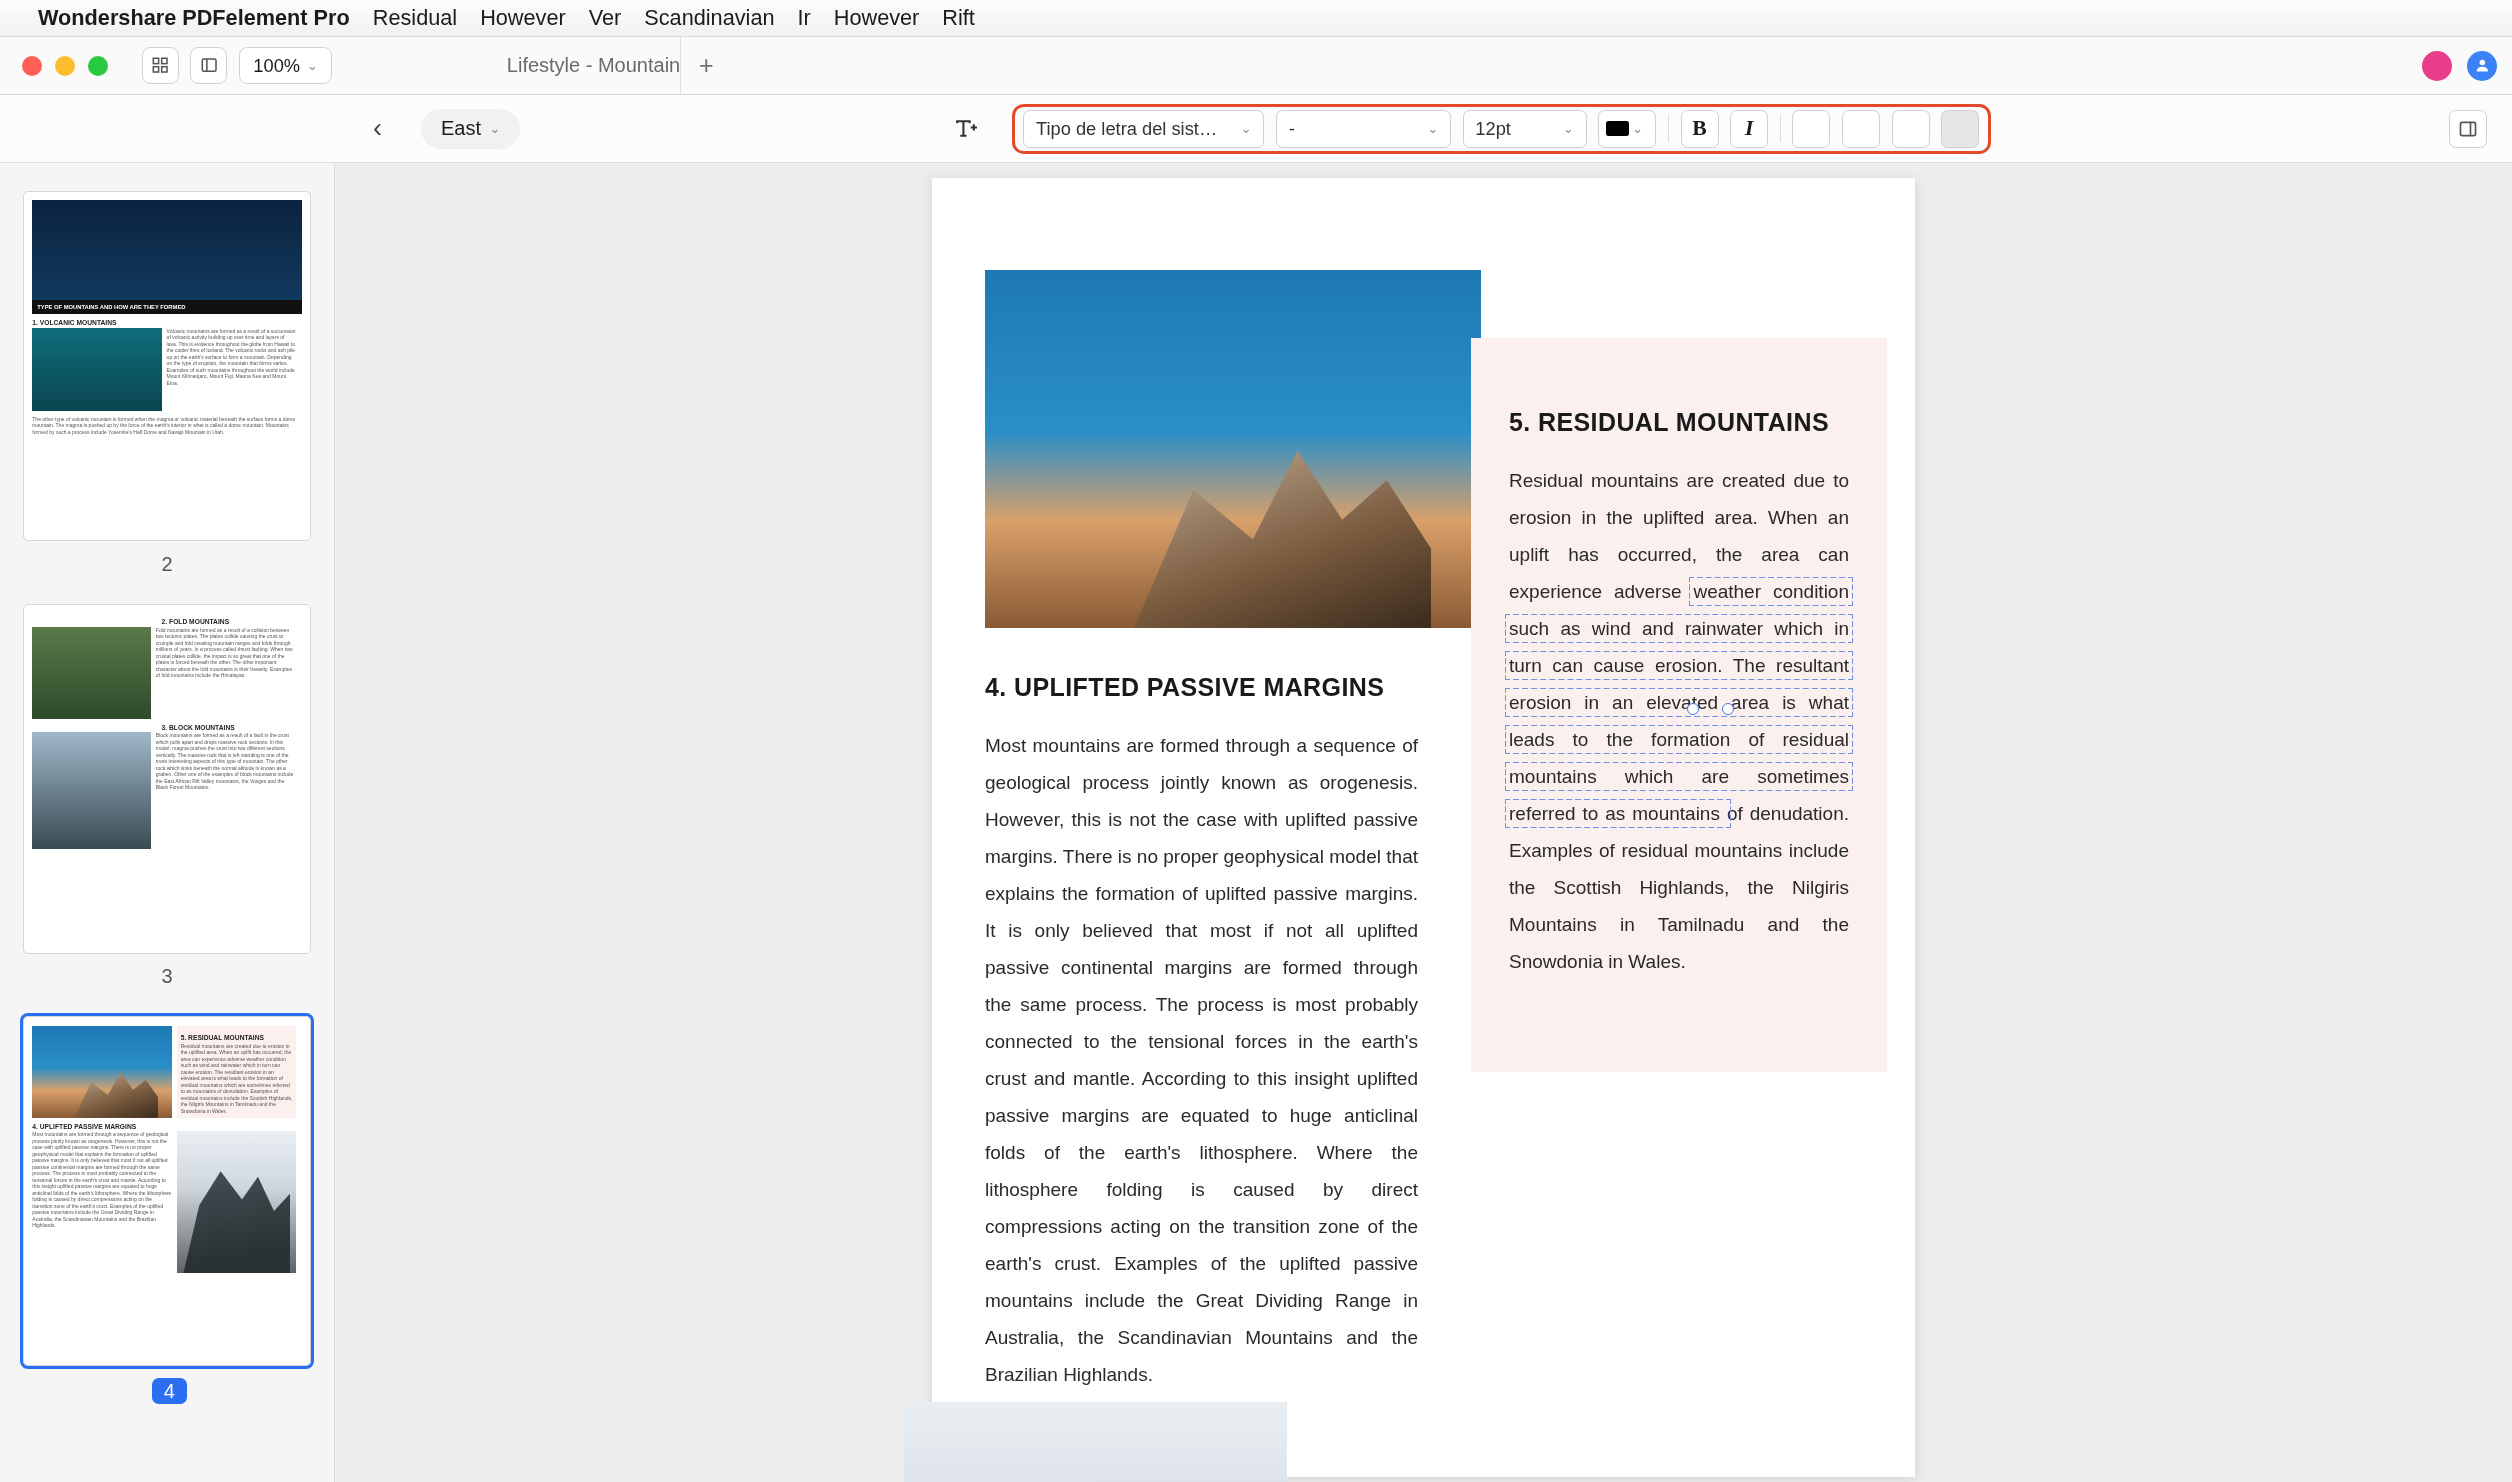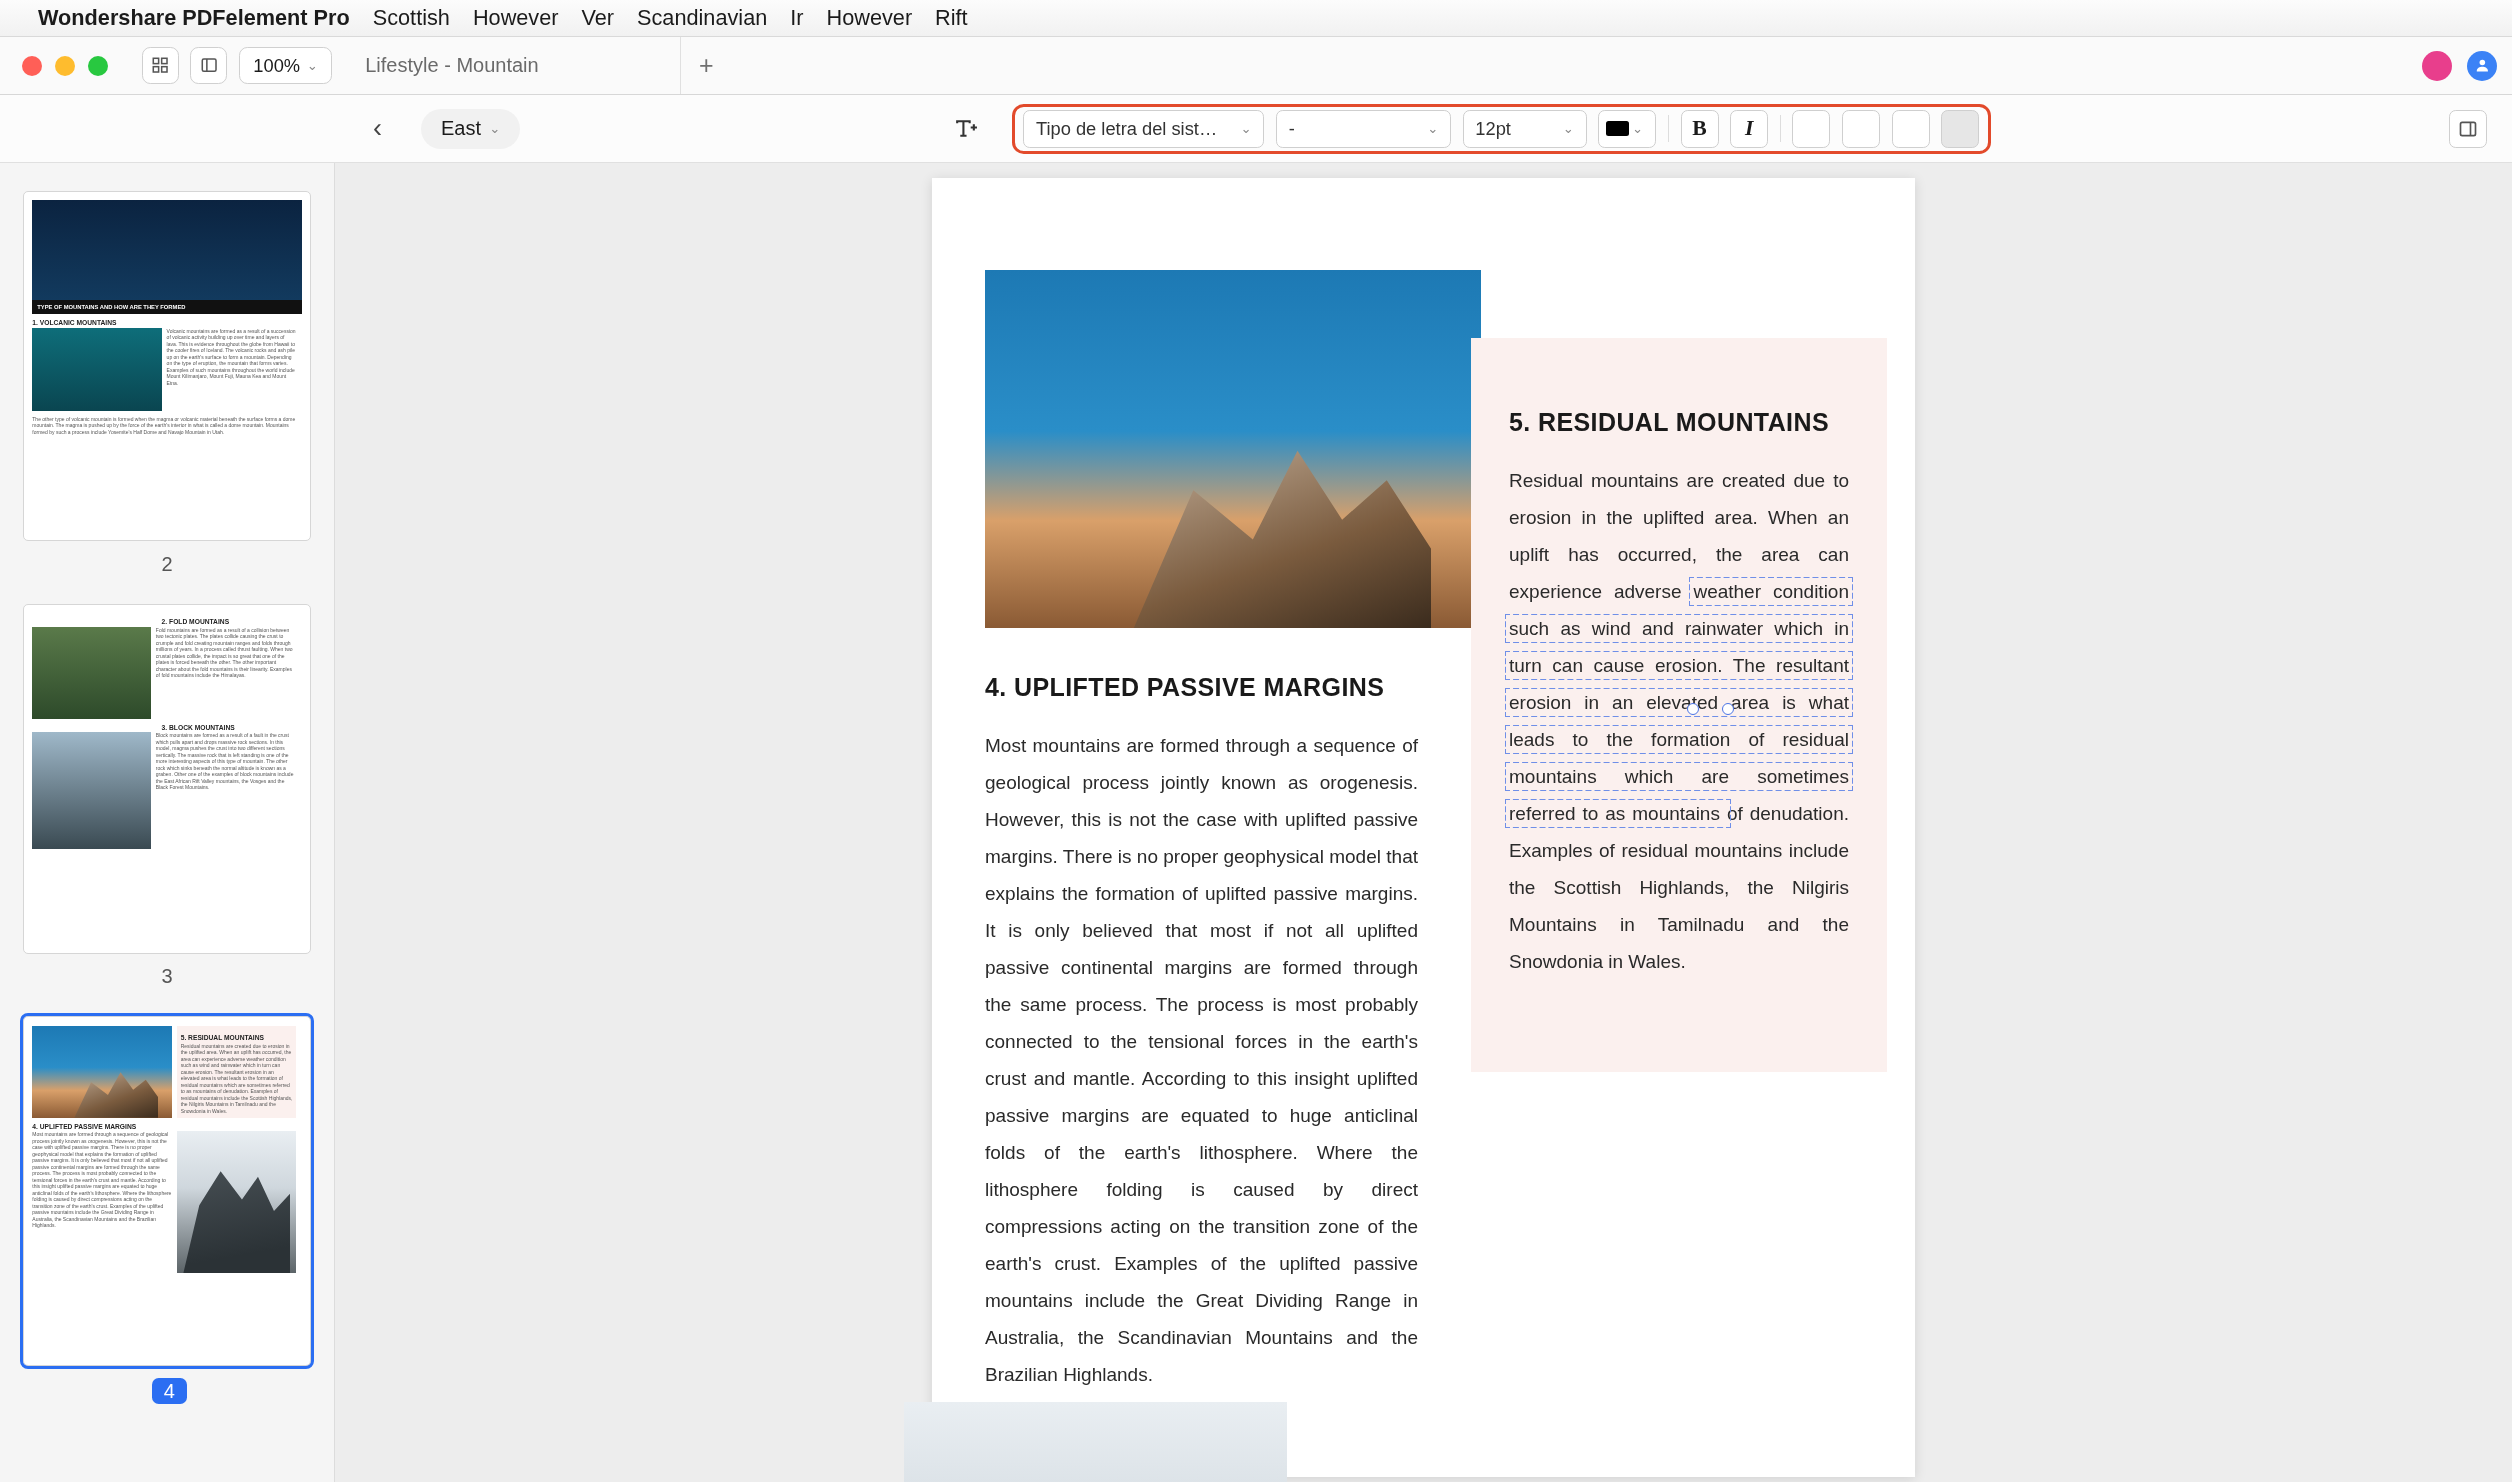--- a/index.html
+++ b/index.html
@@ -5,21 +5,21 @@
 *{box-sizing:border-box;margin:0;padding:0}
 body{font-family:-apple-system,BlinkMacSystemFont,"Helvetica Neue",Arial,sans-serif;font-size:10.8px;color:#1b1b1b;background:#ececec;width:2512px;height:1482px;overflow:hidden}
 .menubar{height:37px;background:linear-gradient(#fcfcfc,#f1f1f1);border-bottom:0.8px solid #d9d9d9;display:flex;align-items:center;padding:0 15px;gap:23px;font-size:21.7px}
 .menubar .apple{font-size:25px}
 .menubar .appname{font-weight:700}
 .menubar .item{cursor:default}
 .chrome{height:58px;background:#fafafa;border-bottom:0.8px solid #d7d7d7;display:flex;align-items:center}
 .traffic{display:flex;gap:13.3px;padding:0 21.7px}
 .tl{width:20px;height:20px;border-radius:50%}
 .tabbar{display:flex;align-items:center;height:100%}
-.apptab{height:100%;min-width:316px;border-right:0.8px solid #e0e0e0;display:flex;align-items:center;justify-content:flex-start;color:#6a6a6a;font-size:20px}
+.apptab{height:100%;min-width:316px;border-right:0.8px solid #e0e0e0;display:flex;align-items:center;justify-content:flex-end;color:#6a6a6a;font-size:20px}
 .plus{width:50px;display:flex;align-items:center;justify-content:center;color:#707070;font-size:25px}
 .toolbtn{width:37px;height:37px;border:0.8px solid #d0d0d0;border-radius:8.3px;display:flex;align-items:center;justify-content:center;background:#fff;margin-left:11.7px}
 .zoom{height:37px;border:0.8px solid #d0d0d0;border-radius:8.3px;padding:0 13.3px;display:flex;align-items:center;background:#fff;font-size:18.3px;gap:6.7px}
 .spacer{flex:1}
 .badge{width:30px;height:30px;border-radius:50%;margin-right:15px}
 .secondbar{height:68px;background:#fcfcfc;border-bottom:0.8px solid #e0e0e0;display:flex;align-items:center;padding:0 32px 0 365px;position:relative}
 .back{position:absolute;left:373px;font-size:27px;color:#444}
 .textpill{position:absolute;left:421px;height:40px;border-radius:20px;background:#f1f1f1;display:flex;align-items:center;padding:0 20px;font-size:20px;gap:8.3px}
 .richbox{position:absolute;left:1012px;display:flex;align-items:center;gap:11.7px;height:50px;border:3.3px solid #e24a2b;border-radius:11.7px;padding:0 8.3px}
 .dd{height:38px;border:0.8px solid #cfcfcf;border-radius:6.7px;background:#fff;display:flex;align-items:center;padding:0 11.7px;font-size:18.3px;color:#333;gap:3px}
@@ -64,21 +64,21 @@
 .lines3 .s{width:70%}
 .lines3 .m{width:90%}
 .lines3 .l{width:100%}
 </style>
 </head>
 <body>
 
 <div class="menubar">
   <span class="apple"></span>
   <span class="appname item">Wondershare PDFelement Pro</span>
-  <span class="item">Scottish</span>
+  <span class="item">Residual</span>
   <span class="item">However</span>
   <span class="item">Ver</span>
   <span class="item">Scandinavian</span>
   <span class="item">Ir</span>
   <span class="item">However</span>
   <span class="item">Rift</span>
 </div>
 
 <div class="chrome">
   <div class="traffic">

